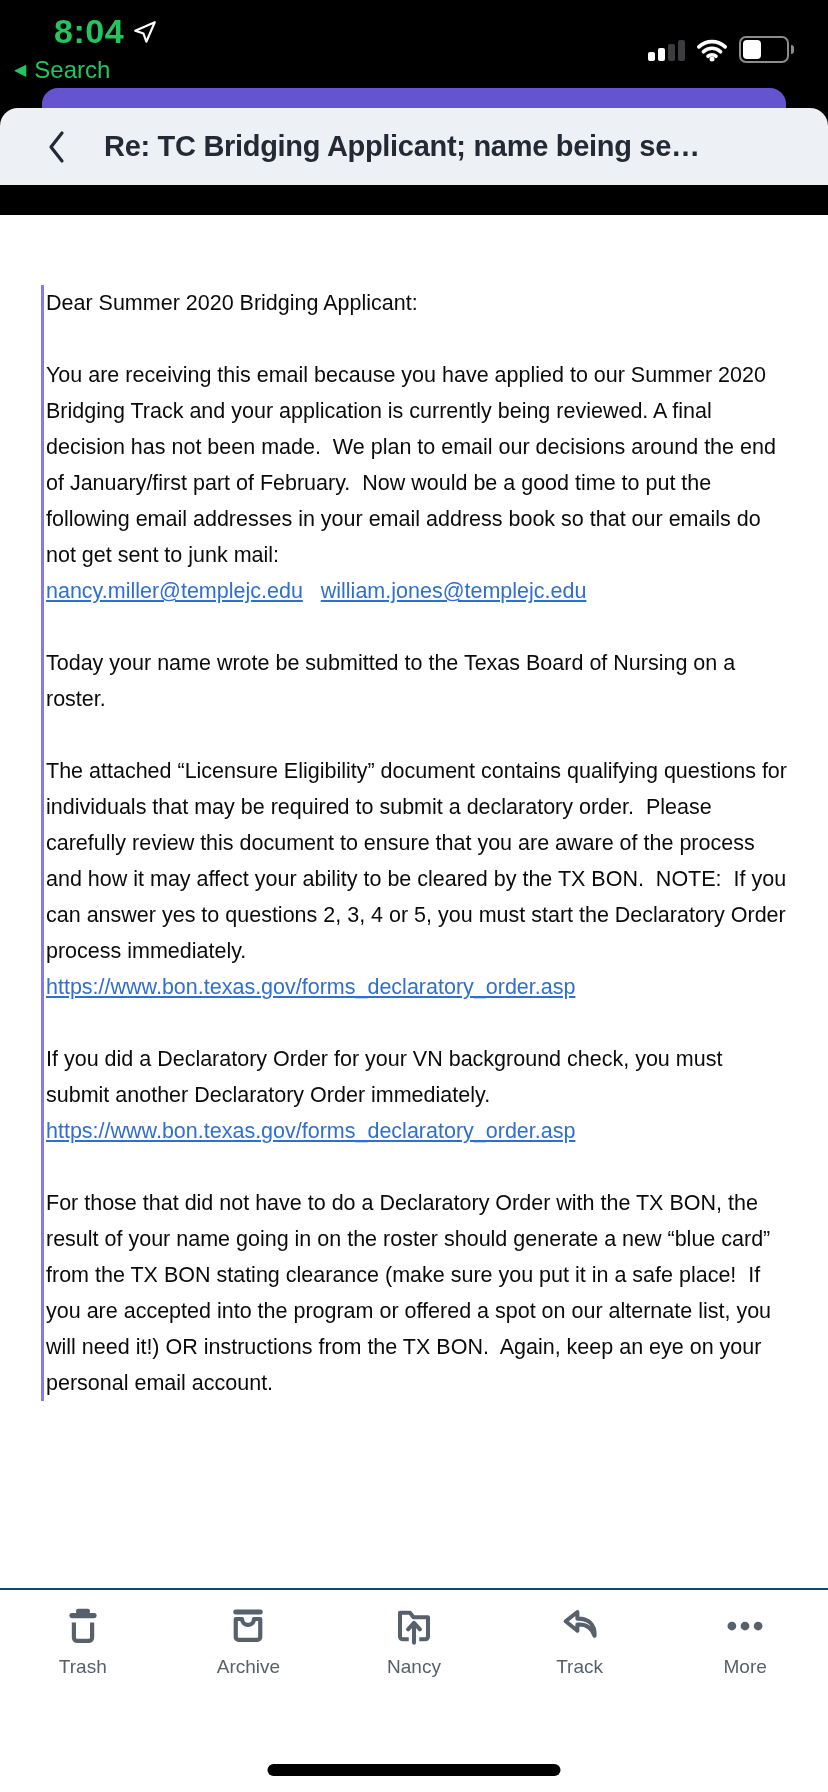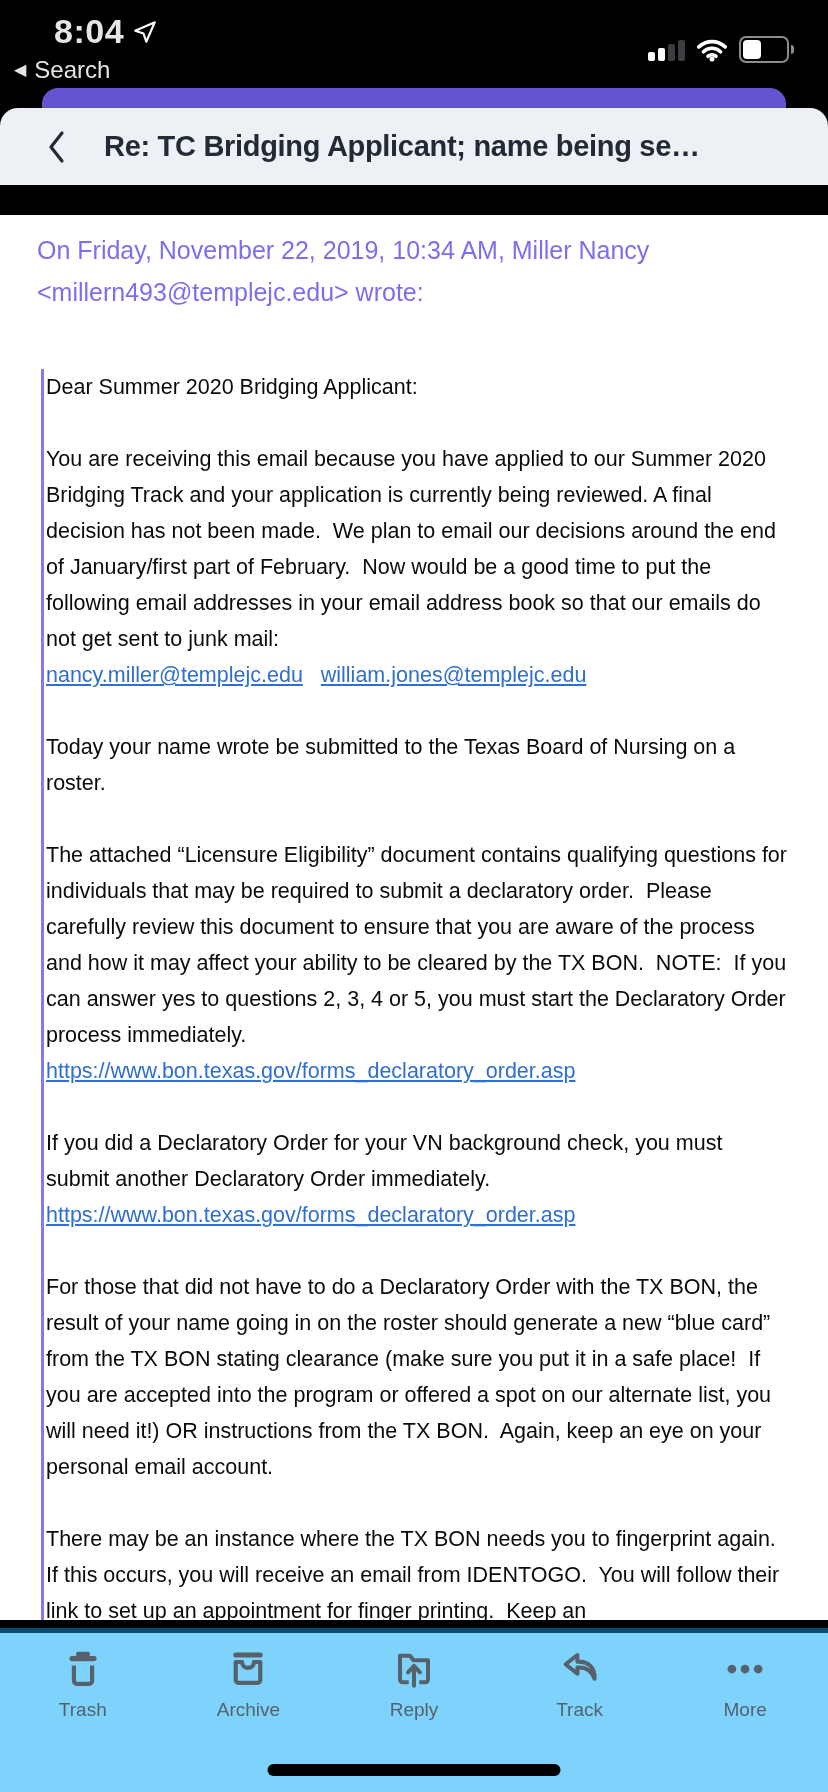--- a/index.html
+++ b/index.html
@@ -1,20 +1,20 @@
 <!DOCTYPE html>
 <html><head>
 <meta charset="utf-8">
 <style>
   html,body{margin:0;padding:0;background:#000;}
   #screen{position:relative;width:828px;height:1792px;background:#000;overflow:hidden;
           font-family:"Liberation Sans",sans-serif;-webkit-font-smoothing:antialiased;}
 
   
-  .statusbar{position:absolute;top:0;left:0;right:0;height:116px;background:#000;color:#e5e5e5;}
+  .statusbar{position:absolute;top:0;left:0;right:0;height:116px;background:#000;color:#22c55e;}
   .sb-time{position:absolute;left:54px;top:12px;font-size:34px;font-weight:700;letter-spacing:.5px;display:flex;align-items:center;gap:8px;}
   .sb-back{position:absolute;left:14px;top:56px;font-size:24px;display:flex;align-items:center;gap:8px;}
   .sb-back .tri{font-size:16px;line-height:1;}
   .sb-right{position:absolute;right:34px;top:36px;display:flex;align-items:center;gap:11px;}
   .signal{display:flex;align-items:flex-end;gap:3px;height:22px;}
   .signal .bar{width:7px;border-radius:2px;background:#3d3d41;}
   .signal .bar.on{background:#fff;}
   .bat{position:relative;width:46px;height:23px;border:2px solid rgba(255,255,255,.55);border-radius:7px;}
   .bat-fill{position:absolute;left:2px;top:2px;bottom:2px;background:#fff;border-radius:4px;}
   .bat-nub{width:3px;height:9px;background:rgba(255,255,255,.55);border-radius:0 3px 3px 0;margin-left:2px;}
@@ -28,21 +28,21 @@
   
   .content{position:absolute;left:0;right:0;top:215px;height:1405px;background:#fff;overflow:hidden;
            padding:14px 40px 0 37px;box-sizing:border-box;}
   .intro{font-size:25px;line-height:42px;color:var(--intro);}
   .quote{margin:56px 0 0 4px;border-left:3px solid var(--quoteborder);padding-left:2px;}
   .para{margin:0 0 36px 0;font-size:21.5px;line-height:36px;color:#0b0b0c;white-space:pre-wrap;}
   .para b{font-weight:400;}
   a.link{color:var(--link);text-decoration:underline;cursor:pointer;}
 
   
-  .toolbar{position:absolute;left:0;right:0;bottom:0;height:164px;background:#7dd3fc;border-top:5px solid #0c4a6e;
+  .toolbar{position:absolute;left:0;right:0;bottom:0;height:204px;background:#ffffff;border-top:2px solid #0c4a6e;
            display:flex;box-sizing:border-box;}
   .tb-item{flex:1;display:flex;flex-direction:column;align-items:center;padding-top:15px;gap:9px;color:#57616b;cursor:pointer;}
   .tb-item svg{width:42px;height:42px;}
   .tb-label{font-size:19px;color:#57616b;}
   .home-indicator{position:absolute;left:50%;transform:translateX(-50%);bottom:16px;width:293px;height:12px;border-radius:6px;background:#000;}
 </style>
 </head>
 <body>
 
 <div id="screen" style="--accent: #6454d0; --intro: #7d6ef0; --link: #2e6fd0; --quoteborder: #8678f0; --title: #222a36;">
@@ -83,29 +83,27 @@
   <div class="purple-bar"></div>
 
   <div class="header-card">
     <svg width="22" height="34" viewBox="0 0 20 34" style="flex:none;cursor:pointer;">
       <path d="M16 3 L5 17 L16 31" fill="none" stroke="#222a36" stroke-width="3.2" stroke-linecap="round" stroke-linejoin="round"></path>
     </svg>
     <div class="hdr-title">Re: TC Bridging Applicant; name being se…</div>
   </div>
 
   <div class="content">
-    <div class="intro">On Friday, November 22, 2019, 10:34 AM, Miller Nancy &lt;millern493@templejc.edu&gt; wrote:</div>
     <blockquote class="quote" id="quote">
         <p class="para"><span>Dear Summer 2020 Bridging Applicant:</span></p>
         <p class="para"><span>You are receiving this email because you have applied to our Summer 2020 Bridging Track and your application is currently being reviewed. A final decision has not been made.  We plan to email our decisions around the end of January/first part of February.  Now would be a good time to put the following email addresses in your email address book so that our emails do not get sent to junk mail:</span><br><a class="link">nancy.miller@templejc.edu</a><span>   </span><a class="link">william.jones@templejc.edu</a></p>
         <p class="para"><span>Today your name wrote be submitted to the Texas Board of Nursing on a roster.</span></p>
         <p class="para"><span>The attached “</span><b>Licensure Eligibility</b><span>” document contains qualifying questions for individuals that may be required to submit a declaratory order.  Please carefully review this document to ensure that you are aware of the process and how it may affect your ability to be cleared by the TX BON.  NOTE:  If you can answer yes to questions 2, 3, 4 or 5, you must start the Declaratory Order process immediately.</span><br><a class="link">https://www.bon.texas.gov/forms_declaratory_order.asp</a></p>
         <p class="para"><span>If you did a Declaratory Order for your VN background check, you must submit another Declaratory Order immediately.</span><br><a class="link">https://www.bon.texas.gov/forms_declaratory_order.asp</a></p>
         <p class="para"><span>For those that did not have to do a Declaratory Order with the TX BON, the result of your name going in on the roster should generate a new “blue card” from the TX BON stating clearance (</span><b>make sure you put it in a safe place!  If you are accepted into the program or offered a spot on our alternate list, you will need it!)</b><span> OR instructions from the TX BON.  Again, keep an eye on your personal email account.</span></p>
-        <p class="para"><span>There may be an instance where the TX BON needs you to fingerprint again.  If this occurs, you will receive an email from </span><b>IDENTOGO.</b><span>  You will follow their link to set up an appointment for finger printing.  Keep an</span></p>
       </blockquote>
   </div>
 
   <div class="toolbar" id="toolbar">
       <div class="tb-item">
         <svg viewBox="0 0 24 24">
     <rect x="8" y="2.2" width="8" height="3" rx="1.3" fill="currentColor"></rect>
     <rect x="4.2" y="4.6" width="15.6" height="2.9" rx="1.4" fill="currentColor"></rect>
     <path d="M6.8 10 v8.6 a1.9 1.9 0 0 0 1.9 1.9 h6.6 a1.9 1.9 0 0 0 1.9 -1.9 V10" fill="none" stroke="currentColor" stroke-width="2.4"></path>
   </svg>
@@ -116,21 +114,21 @@
     <rect x="3.6" y="2.6" width="16.8" height="2.8" rx="1.3" fill="currentColor"></rect>
     <path d="M5 8 h3.6 a3.4 3.4 0 0 0 6.8 0 H19 v10.3 a1.6 1.6 0 0 1 -1.6 1.6 H6.6 A1.6 1.6 0 0 1 5 18.3 Z" fill="none" stroke="currentColor" stroke-width="2.4" stroke-linejoin="round"></path>
   </svg>
         <span class="tb-label">Archive</span>
       </div>
       <div class="tb-item">
         <svg viewBox="0 0 24 24">
     <path d="M9 19.6 H5.6 A1.6 1.6 0 0 1 4 18 V4.4 h5.7 l2 2.6 H20 v11 a1.6 1.6 0 0 1 -1.6 1.6 H15" fill="none" stroke="currentColor" stroke-width="2.3" stroke-linejoin="round"></path>
     <path d="M12 21.5 V10.6 M8.6 13.9 L12 10.2 L15.4 13.9" fill="none" stroke="currentColor" stroke-width="2.3" stroke-linecap="round" stroke-linejoin="round"></path>
   </svg>
-        <span class="tb-label">Reply</span>
+        <span class="tb-label">Nancy</span>
       </div>
       <div class="tb-item">
         <svg viewBox="0 0 24 24">
     <path d="M10.5 4 L3.8 9.3 L10.5 14.7 V11.2 C15.2 10.8 18.6 12.8 20.3 17.6 C20.8 11.2 16.8 7.6 10.5 7.8 Z" fill="none" stroke="currentColor" stroke-width="2.3" stroke-linejoin="round"></path>
   </svg>
         <span class="tb-label">Track</span>
       </div>
       <div class="tb-item">
         <svg viewBox="0 0 24 24">
     <circle cx="4.5" cy="12" r="2.5" fill="currentColor"></circle>

